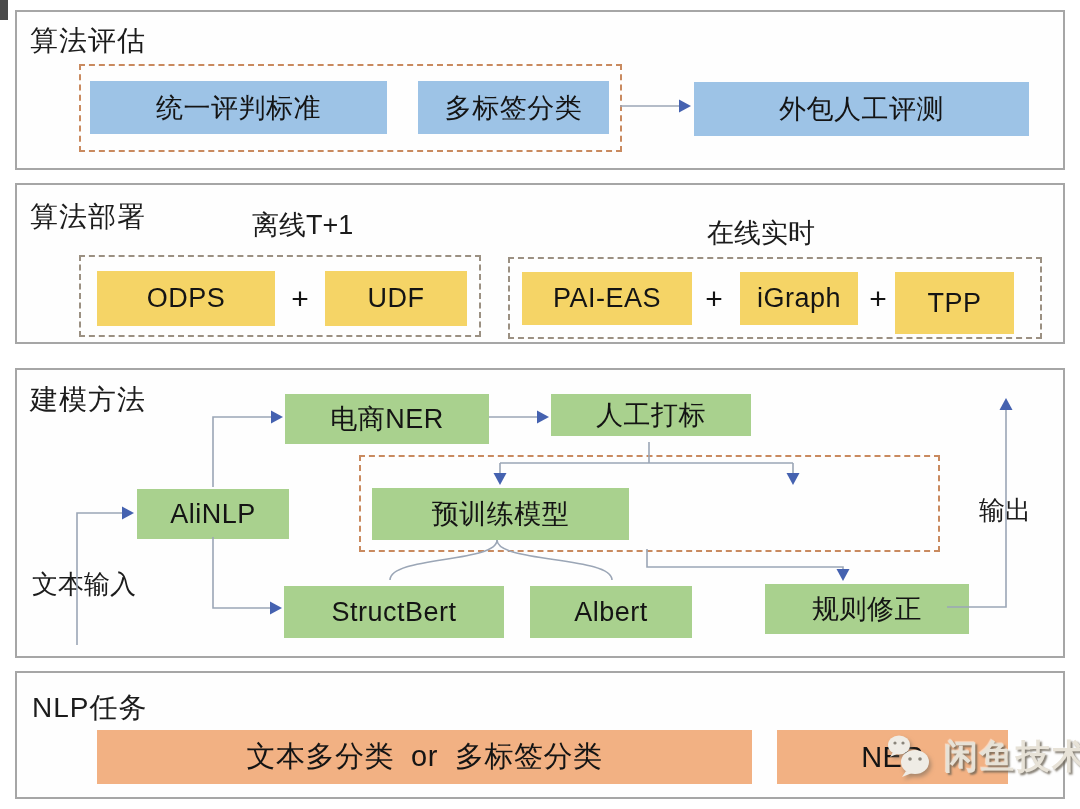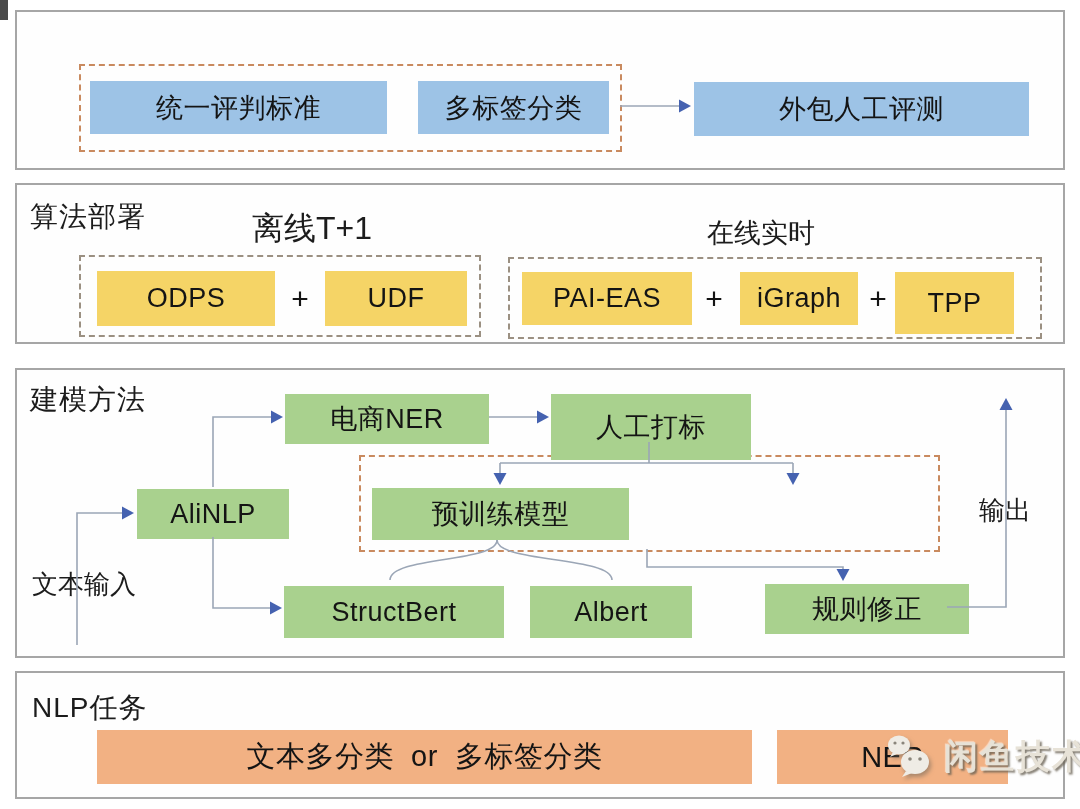--- a/index.html
+++ b/index.html
@@ -44,29 +44,30 @@
   }
 </style>
 </head>
 <body>
 
 <div class="canvas">
 
   <div class="corner-artifact"></div>
 
   <div class="section" style="left:15px;top:10px;width:1046px;height:156px;">
+    <div class="sec-label" style="left:13px;top:10px;">算法评估</div>
     <div class="dashedbox" style="left:62px;top:52px;width:539px;height:84px;"></div>
     <div class="node blue" style="left:73px;top:69px;width:297px;height:53px;">统一评判标准</div>
     <div class="node blue" style="left:401px;top:69px;width:191px;height:53px;">多标签分类</div>
     <div class="node blue" style="left:677px;top:70px;width:335px;height:54px;">外包人工评测</div>
   </div>
 
   <div class="section" style="left:15px;top:183px;width:1046px;height:157px;">
     <div class="sec-label" style="left:13px;top:13px;">算法部署</div>
-    <div class="small-label" style="left:235px;top:22px;font-size:32px;">离线T+1</div>
+    <div class="small-label" style="left:235px;top:22px;font-size:27px;">离线T+1</div>
     <div class="small-label" style="left:690px;top:30px;font-size:27px;">在线实时</div>
 
     <div class="dashedbox gray" style="left:62px;top:70px;width:398px;height:78px;"></div>
     <div class="node yellow" style="left:80px;top:86px;width:178px;height:55px;">ODPS</div>
     <div class="plus" style="left:283px;top:114px;">+</div>
     <div class="node yellow" style="left:308px;top:86px;width:142px;height:55px;">UDF</div>
 
     <div class="dashedbox gray" style="left:491px;top:72px;width:530px;height:78px;"></div>
     <div class="node yellow" style="left:505px;top:87px;width:170px;height:53px;">PAI-EAS</div>
     <div class="plus" style="left:697px;top:114px;">+</div>
@@ -74,21 +75,21 @@
     <div class="plus" style="left:861px;top:114px;">+</div>
     <div class="node yellow" style="left:878px;top:87px;width:119px;height:62px;">TPP</div>
   </div>
 
   <div class="section" style="left:15px;top:368px;width:1046px;height:286px;">
     <div class="sec-label" style="left:13px;top:11px;">建模方法</div>
     <div class="small-label" style="left:15px;top:197px;">文本输入</div>
     <div class="small-label" style="left:962px;top:123px;">输出</div>
 
     <div class="node green" style="left:268px;top:24px;width:204px;height:50px;">电商NER</div>
-    <div class="node green" style="left:534px;top:24px;width:200px;height:66px;">人工打标</div>
+    <div class="node green" style="left:534px;top:24px;width:200px;height:42px;">人工打标</div>
 
     <div class="dashedbox" style="left:342px;top:85px;width:577px;height:93px;"></div>
     <div class="node green" style="left:355px;top:118px;width:257px;height:52px;">预训练模型</div>
     <div class="node green" style="left:120px;top:119px;width:152px;height:50px;">AliNLP</div>
 
     <div class="node green" style="left:267px;top:216px;width:220px;height:52px;">StructBert</div>
     <div class="node green" style="left:513px;top:216px;width:162px;height:52px;">Albert</div>
     <div class="node green" style="left:728px;top:214px;width:204px;height:50px;margin-left:20px;">规则修正</div>
   </div>
 

